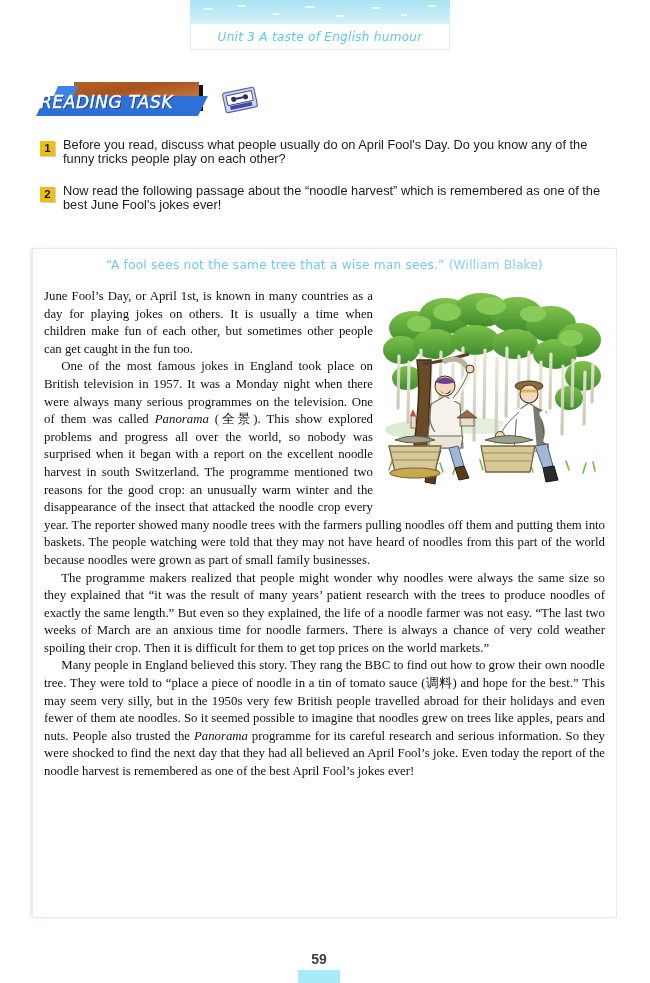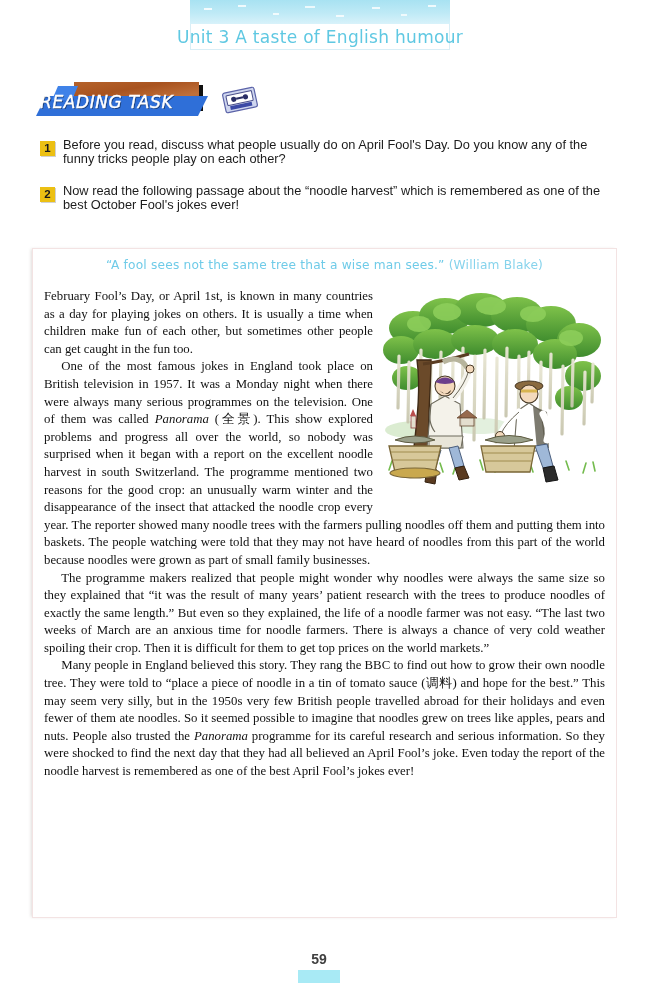--- a/index.html
+++ b/index.html
@@ -40,21 +40,22 @@
     position: absolute; left: 0; top: 24px;
     width: 260px; height: 26px;
     background: #ffffff;
     border-left: 1px solid #d9eef6;
     border-right: 1px solid #d9eef6;
     border-bottom: 1px solid #d9eef6;
     display: flex; align-items: center; justify-content: center;
   }
   .band-title-text {
     font-family: "DejaVu Sans", sans-serif;
-    font-size: 17px;
+    font-style: italic;
+    font-size: 12px;
     color: #5fc8e2;
     letter-spacing: .3px;
     white-space: nowrap;
   }
 
   
   .task-banner {
     position: absolute;
     left: 36px; top: 82px;
     width: 230px; height: 40px;
@@ -224,21 +225,21 @@
     </svg>
   </div>
 
   <div class="qlist">
     <div class="qitem">
       <div class="qnum">1</div>
       <div class="qtext">Before you read, discuss what people usually do on April Fool's Day. Do you know any of the funny tricks people play on each other?</div>
     </div>
     <div class="qitem">
       <div class="qnum">2</div>
-      <div class="qtext">Now read the following passage about the “noodle harvest” which is remembered as one of the best October Fool's jokes ever!</div>
+      <div class="qtext">Now read the following passage about the “noodle harvest” which is remembered as one of the best June Fool's jokes ever!</div>
     </div>
   </div>
 
   <div class="panel">
     <div class="panel-quote">
       <span>“A  fool sees not the same tree that a wise man sees.”</span><span class="attrib"> (William Blake)</span>
     </div>
 
     <div class="article">
 
@@ -371,21 +372,21 @@
 
           <g opacity=".9">
             <path d="M74 128 l10 -8 10 8 z" fill="#8c5a3a" stroke="#5a3a22" stroke-width=".8"></path>
             <rect x="77" y="128" width="14" height="8" fill="#e3ddcd" stroke="#5a3a22" stroke-width=".8"></rect>
             <rect x="28" y="126" width="5" height="12" fill="#e3ddcd" stroke="#8c3030" stroke-width=".8"></rect>
             <path d="M27 126 l3 -7 3 7z" fill="#b23b3b"></path>
           </g>
         </svg>
       </div>
 
-      <p class="noindent">February Fool’s Day, or April 1st, is known in many countries as a day for playing jokes on others. It is usually a time when children make fun of each other, but sometimes other people can get caught in the fun too.</p>
+      <p class="noindent">June Fool’s Day, or April 1st, is known in many countries as a day for playing jokes on others. It is usually a time when children make fun of each other, but sometimes other people can get caught in the fun too.</p>
 
       <p><span>One of the most famous jokes in England took place on British television in 1957. It was a Monday night when there were always many serious programmes on the television. One of them was called </span><i>Panorama</i><span> (全景). This show explored problems and progress all over the world, so nobody was surprised when it began with a report on the excellent noodle harvest in south Switzerland. The programme mentioned two reasons for the good crop: an unusually warm winter and the disappearance of the insect that attacked the noodle crop every year. The reporter showed many noodle trees with the farmers pulling noodles off them and putting them into baskets. The people watching were told that they may not have heard of noodles from this part of the world because noodles were grown as part of small family businesses.</span></p>
 
       <p>The programme makers realized that people might wonder why noodles were always the same size so they explained that “it was the result of many years’ patient research with the trees to produce noodles of exactly the same length.” But even so they explained, the life of a noodle farmer was not easy. “The last two weeks of March are an anxious time for noodle farmers. There is always a chance of very cold weather spoiling their crop. Then it is difficult for them to get top prices on the world markets.”</p>
 
       <p><span>Many people in England believed this story. They rang the BBC to find out how to grow their own noodle tree. They were told to “place a piece of noodle in a tin of tomato sauce (调料) and hope for the best.” This may seem very silly, but in the 1950s very few British people travelled abroad for their holidays and even fewer of them ate noodles. So it seemed possible to imagine that noodles grew on trees like apples, pears and nuts. People also trusted the </span><i>Panorama</i><span> programme for its careful research and serious information. So they were shocked to find the next day that they had all believed an April Fool’s joke. Even today the report of the noodle harvest is remembered as one of the best April Fool’s jokes ever!</span></p>
     </div>
   </div>
 
   <div class="pagenum-box">

